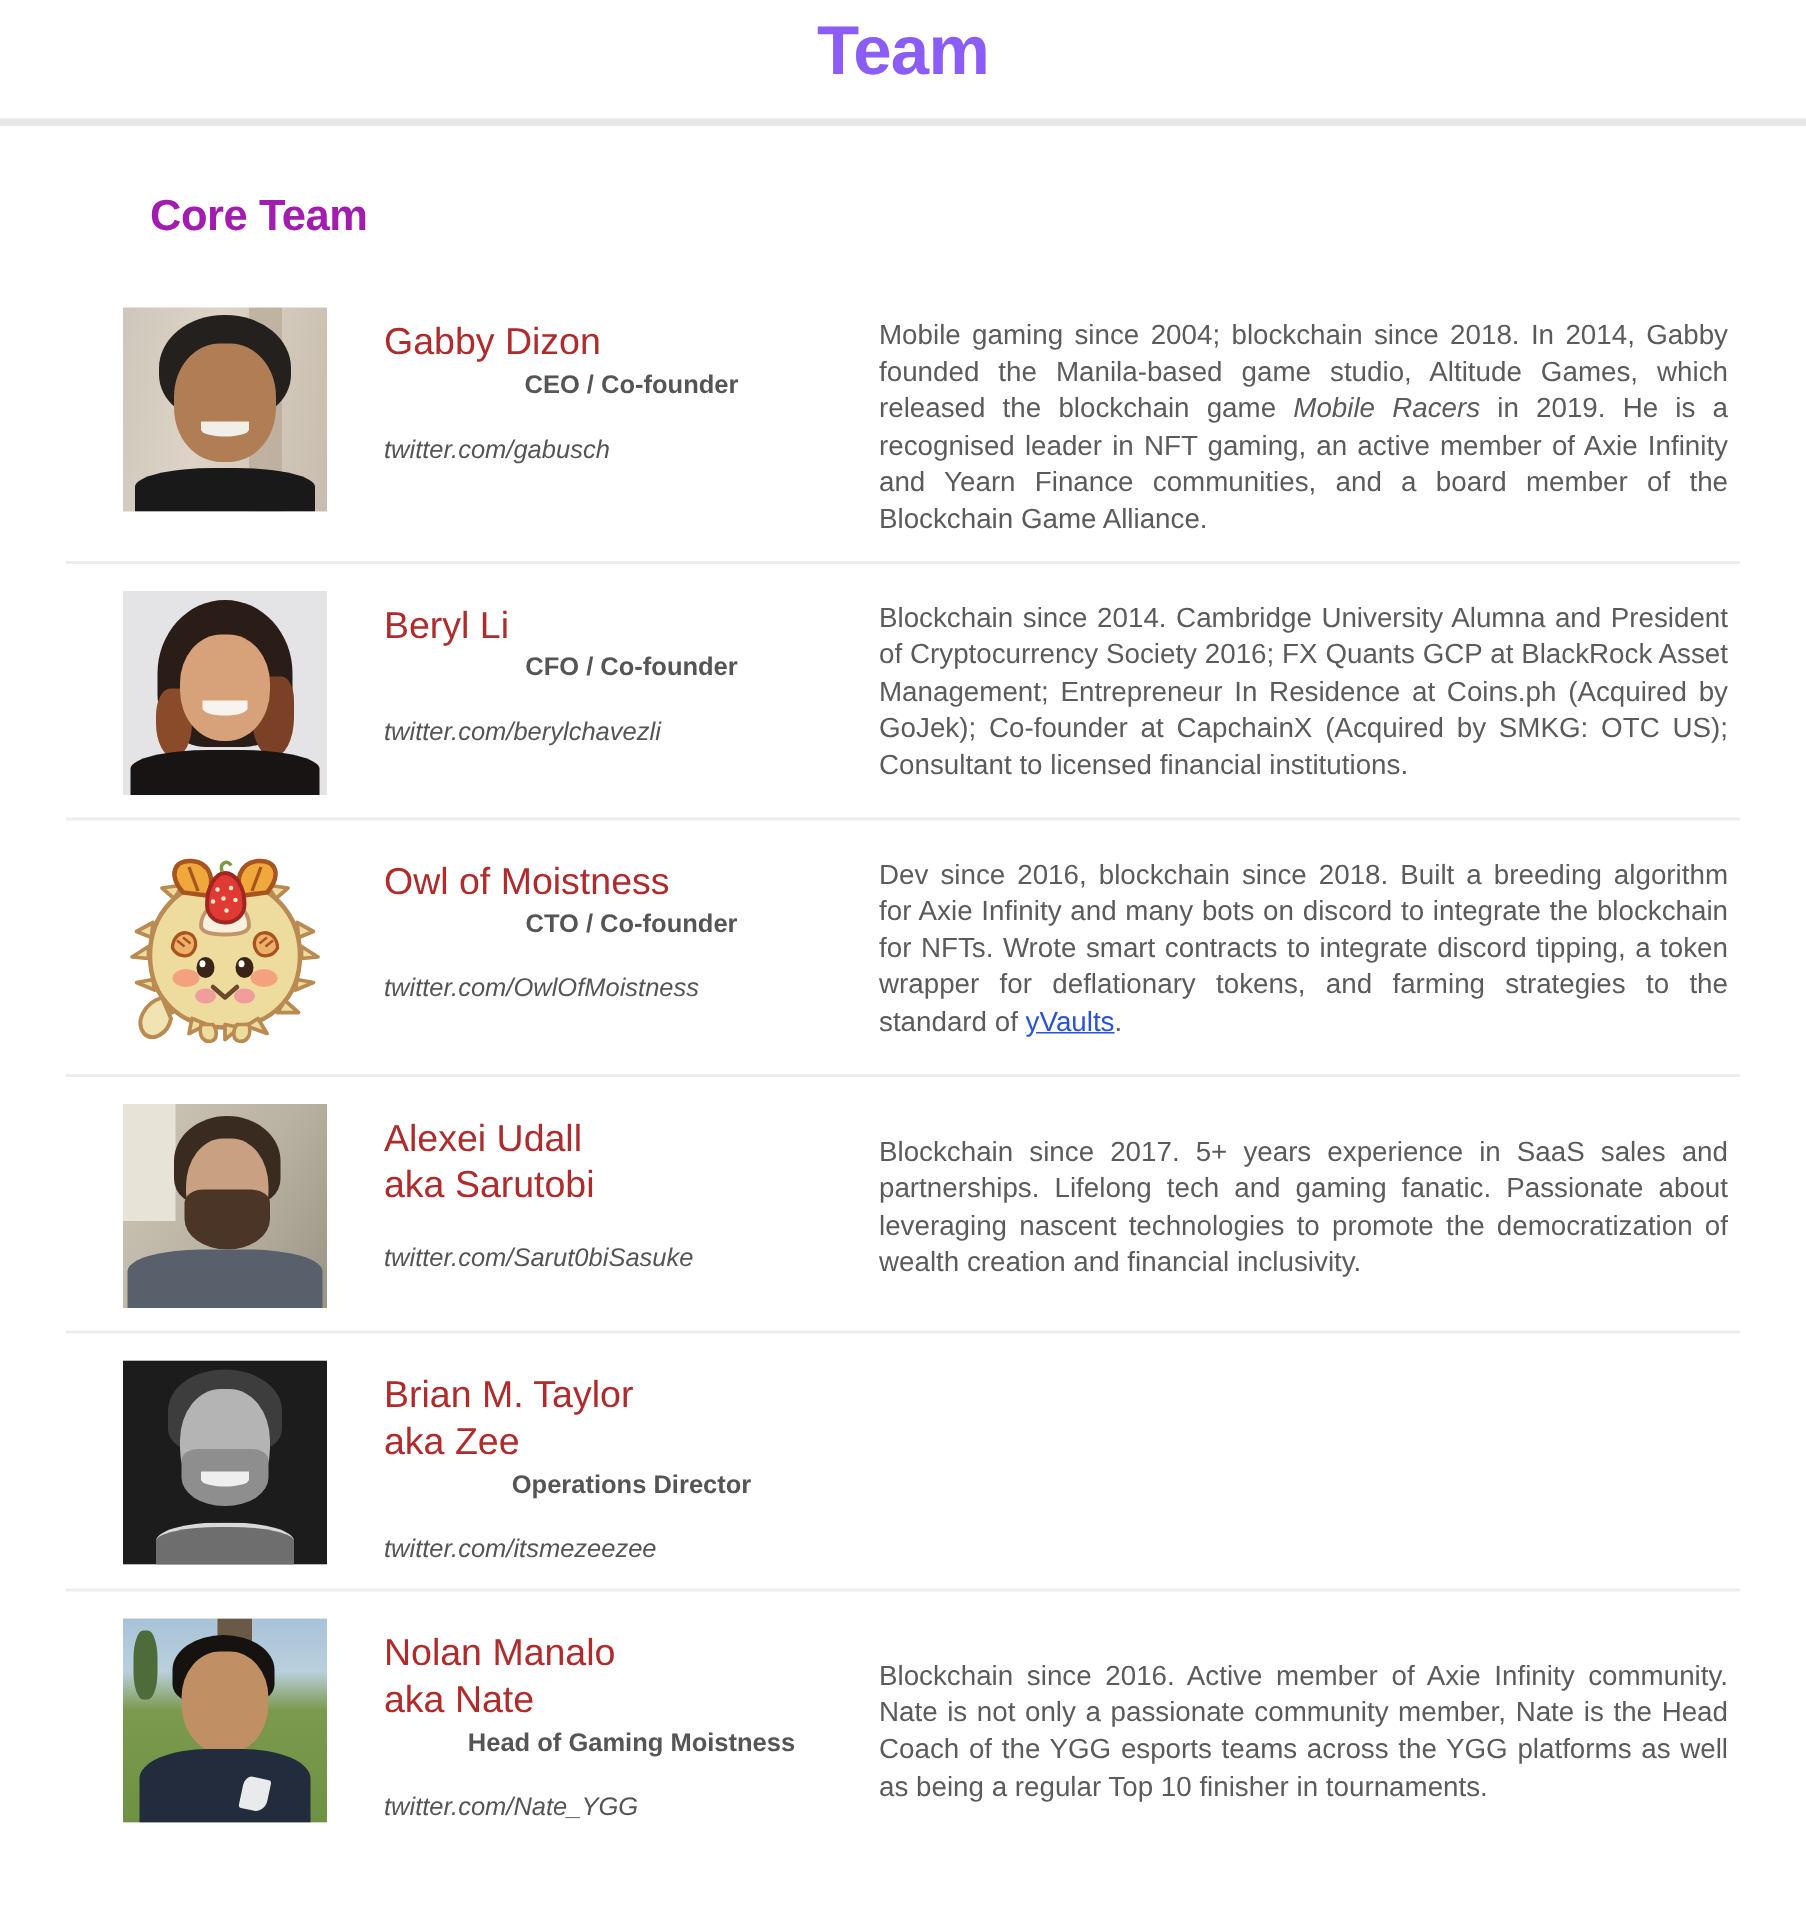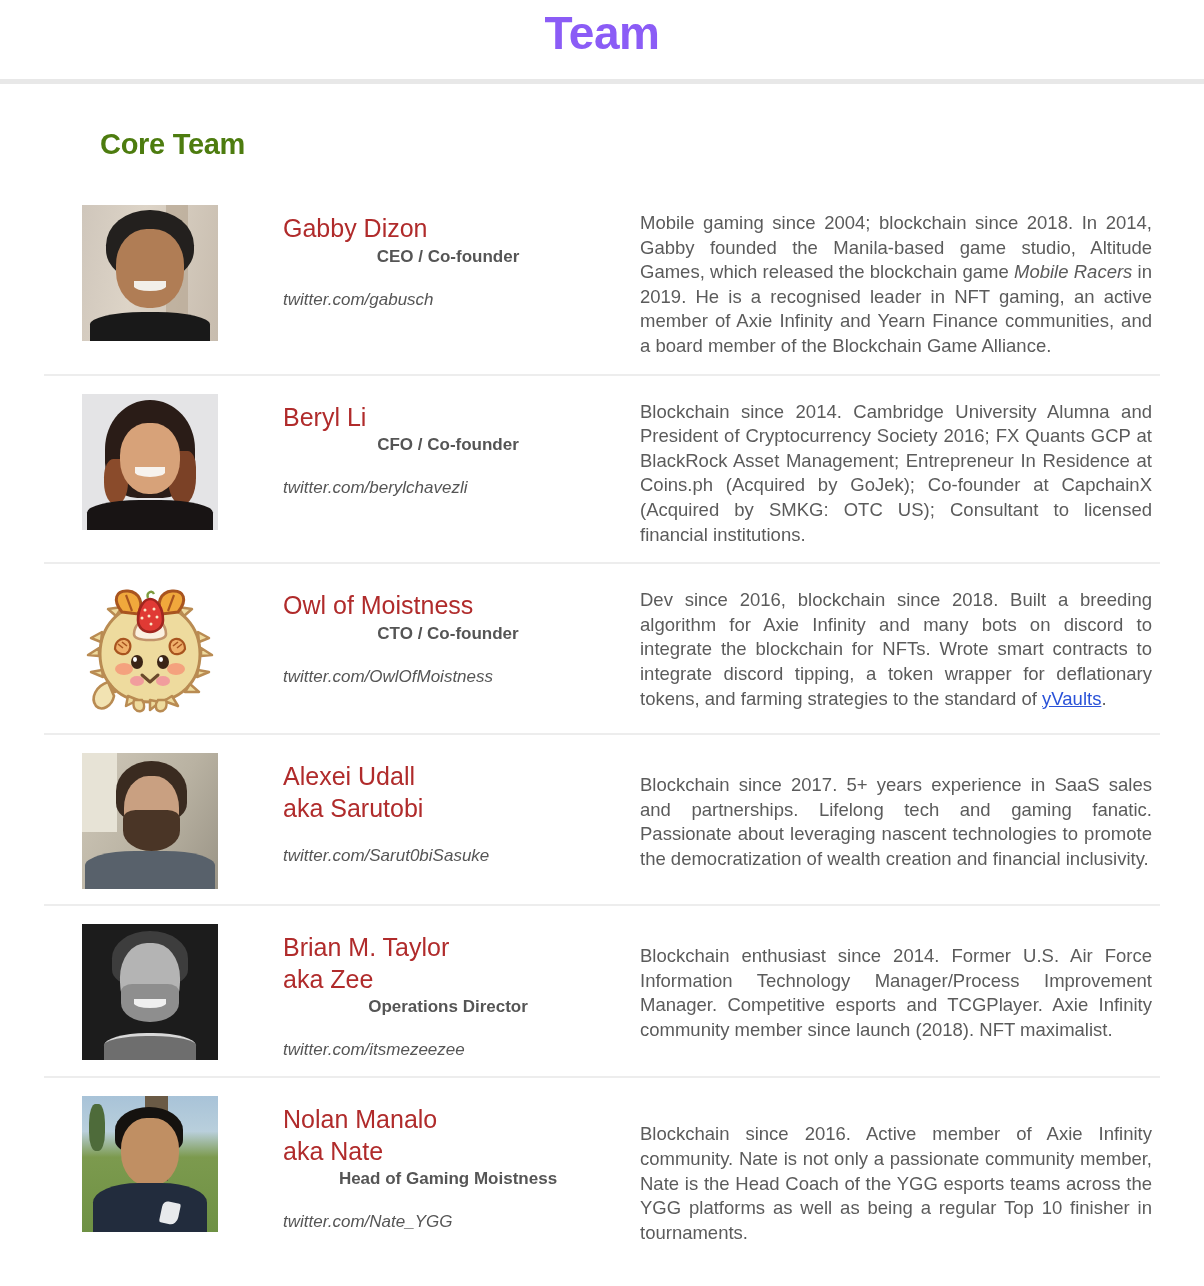--- a/index.html
+++ b/index.html
@@ -32,38 +32,37 @@
     height: 5px;
     background: #e8e8e8;
     width: 100%;
   }
 
   
   .section {
     padding: 0 44px 0 44px;
   }
   .section-title {
-    color: #4d7c0f;
+    color: #a21caf;
     font-size: 29px;
     font-weight: bold;
     margin: 44px 0 0 56px;
     letter-spacing: -0.3px;
   }
 
   
   .members {
     margin-top: 26px;
   }
   .member {
     display: flex;
     align-items: flex-start;
     border-bottom: 2px solid #ededed;
     padding: 14px 0 15px 0;
     min-height: 162px;
-    gap: 27px;
   }
   .member:last-child { border-bottom: none; }
 
   .avatar-cell {
     width: 212px;
     flex: 0 0 212px;
     display: flex;
     justify-content: center;
     padding-top: 4px;
   }
@@ -344,23 +343,20 @@
               <div class="collar"></div>
           </div>
         </div>
       </div>
       <div class="id-cell">
         <div class="m-name" style="white-space:pre-line;">Brian M. Taylor
 aka Zee</div>
         <div class="m-role">Operations Director</div>
         <div class="m-twitter">twitter.com/itsmezeezee</div>
       </div>
-      <div class="bio-cell">
-        <p class="m-bio">Blockchain enthusiast since 2014. Former U.S. Air Force Information Technology Manager/Process Improvement Manager. Competitive esports and TCGPlayer. Axie Infinity community member since launch (2018). NFT maximalist.</p>
-      </div>
     </div>
 
     <div class="member align-mid2">
       <div class="avatar-cell">
         <div class="avatar">
           <div class="photo ph-nolan">
             <div class="tree"></div>
               <div class="tree2"></div>
               <div class="hair"></div>
             <div class="face"></div>

